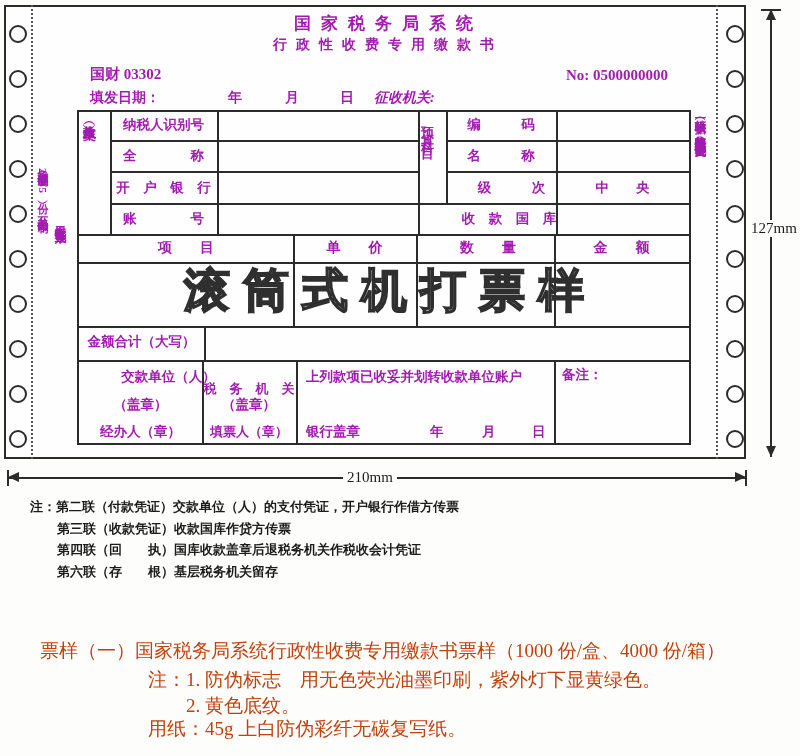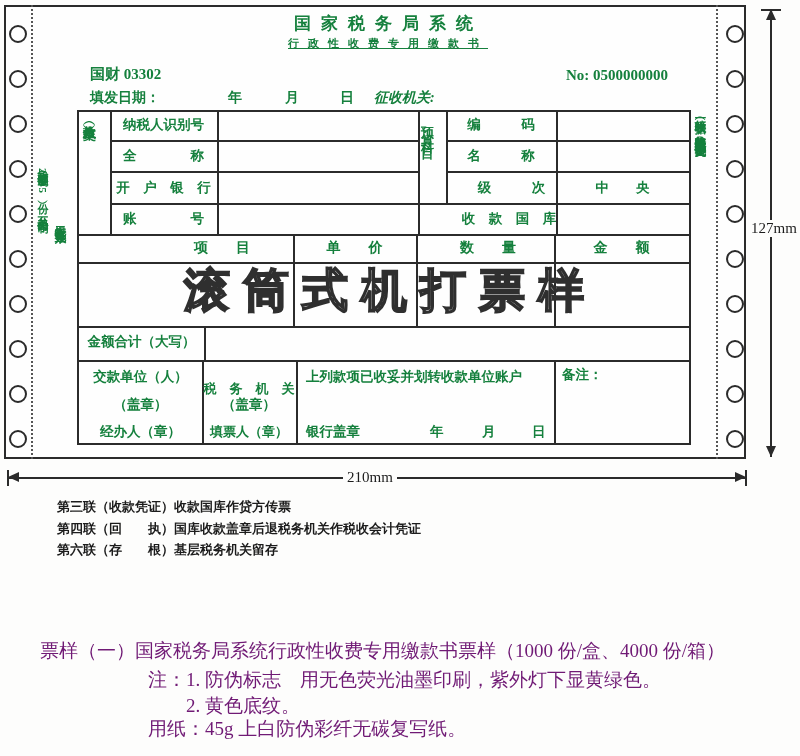--- a/index.html
+++ b/index.html
@@ -4,29 +4,29 @@
 <style>
   html,body{margin:0;padding:0;background:#fbfbf9;}
   #root{position:relative;width:800px;height:756px;background:#fdfdfc;overflow:hidden;
         font-family:"Liberation Serif","DejaVu Serif",serif;color:#1c1c1c;}
   .paper{position:absolute;left:4px;top:5px;width:742px;height:454px;background:#fefefe;
          border:2px solid #2b2b2b;box-sizing:border-box;}
   .hl{position:absolute;height:2px;background:#2b2b2b;}
   .vl{position:absolute;width:2px;background:#2b2b2b;}
   .dotted{position:absolute;width:0;border-left:2px dotted #555;}
   .hole{position:absolute;width:14px;height:14px;border:2px solid #2b2b2b;border-radius:50%;background:#fff;}
-  .lbl{position:absolute;white-space:nowrap;font-weight:700;color:#15803d;font-size:13.5px;line-height:1;}
+  .lbl{position:absolute;white-space:nowrap;font-weight:700;color:#a21caf;font-size:13.5px;line-height:1;}
   .cen{text-align:center;white-space:normal;}
   .vtext{writing-mode:vertical-rl;text-orientation:mixed;}
   .overlay{position:absolute;font-weight:700;color:#fff;
            -webkit-text-stroke:1.8px #2f2f2f;letter-spacing:13px;font-size:46px;line-height:1;}
   .dimlabel{position:absolute;background:#fdfdfc;font-size:15px;font-weight:400;padding:0 4px;line-height:1.1;}
   .arr{position:absolute;width:0;height:0;}
   .note-line{font-size:13px;font-weight:700;line-height:21.5px;white-space:nowrap;}
-  .cap{position:absolute;font-size:19px;font-weight:400;white-space:nowrap;color:#701a75;}
+  .cap{position:absolute;font-size:19px;font-weight:400;white-space:nowrap;color:#c2410c;}
 </style>
 </head>
 <body>
 
 <div id="root">
 
   <div class="paper"></div>
 
   <div class="dotted" style="left:31px;top:5px;height:454px;"></div>
   <div class="dotted" style="left:716px;top:5px;height:454px;"></div>
@@ -52,21 +52,21 @@
   <div class="hole" style="left:726px;top:340px;"></div>
   <div class="hole" style="left:726px;top:385px;"></div>
   <div class="hole" style="left:726px;top:430px;"></div>
 
   <div class="lbl vtext" style="left:37px;top:162px;height:212px;font-size:11px;letter-spacing:1px;font-weight:700;">财政部监制（2005）份　至美公司印制</div>
   <div class="lbl vtext" style="left:54px;top:216px;height:96px;font-size:11.5px;letter-spacing:1px;">无银行收讫章无效</div>
 
   <div class="lbl vtext" style="left:694px;top:111px;height:336px;font-size:11.5px;letter-spacing:0.5px;">第一联（收据）　收款银行盖章后退交款单位（人）作交费凭证</div>
 
   <div class="lbl cen" style="left:77px;top:15px;width:613px;font-size:17px;letter-spacing:10px;text-indent:10px;">国家税务局系统</div>
-  <div class="lbl cen" style="left:77px;top:38px;width:613px;font-size:11px;letter-spacing:9px;text-indent:9px;text-decoration:underline;">行政性收费专用缴款书</div>
+  <div class="lbl cen" style="left:77px;top:38px;width:613px;font-size:14px;letter-spacing:9px;text-indent:9px;">行政性收费专用缴款书</div>
   <div class="lbl" style="left:90px;top:67px;font-size:15px;font-weight:600;">国财 03302</div>
   <div class="lbl" style="left:566px;top:68px;font-size:15px;font-weight:600;">No: 0500000000</div>
   <div class="lbl" style="left:90px;top:91px;font-size:14px;">填发日期：</div>
   <div class="lbl" style="left:228px;top:91px;font-size:14px;">年</div>
   <div class="lbl" style="left:285px;top:91px;font-size:14px;">月</div>
   <div class="lbl" style="left:340px;top:91px;font-size:14px;">日</div>
   <div class="lbl" style="left:374px;top:91px;font-size:14px;font-style:italic;">征收机关:</div>
 
   <div class="hl" style="left:77px;top:110px;width:614px;"></div>
   <div class="hl" style="left:77px;top:443px;width:614px;"></div>
@@ -105,30 +105,30 @@
   <div class="lbl cen" style="left:110px;top:181px;width:107px;">开　户　银　行</div>
   <div class="lbl cen" style="left:110px;top:212px;width:107px;">账　　　　号</div>
 
   <div class="lbl vtext" style="left:421px;top:116px;height:82px;font-size:13px;letter-spacing:7px;">预算科目</div>
   <div class="lbl cen" style="left:446px;top:118px;width:110px;">编　　　码</div>
   <div class="lbl cen" style="left:446px;top:149px;width:110px;">名　　　称</div>
   <div class="lbl cen" style="left:446px;top:181px;width:131px;">级　　　次</div>
   <div class="lbl cen" style="left:556px;top:181px;width:133px;">中　　央</div>
   <div class="lbl cen" style="left:418px;top:212px;width:138px;padding-left:22px;">收　款　国　库</div>
 
-  <div class="lbl cen" style="left:79px;top:241px;width:214px;font-size:14px;padding-left:36px;">项　　目</div>
+  <div class="lbl cen" style="left:79px;top:241px;width:214px;font-size:14px;">项　　目</div>
   <div class="lbl cen" style="left:293px;top:241px;width:123px;font-size:14px;">单　　价</div>
   <div class="lbl cen" style="left:416px;top:241px;width:144px;font-size:14px;">数　　量</div>
   <div class="lbl cen" style="left:554px;top:241px;width:135px;font-size:14px;">金　　额</div>
 
   <div class="overlay cen" style="left:79px;top:268px;width:610px;text-indent:13px;">滚筒式机打票样</div>
 
   <div class="lbl cen" style="left:79px;top:335px;width:125px;">金额合计（大写）</div>
 
-  <div class="lbl cen" style="left:79px;top:370px;width:123px;">交款单位（人）</div>
+  <div class="lbl cen" style="left:79px;top:370px;width:123px;padding-left:28px;">交款单位（人）</div>
   <div class="lbl cen" style="left:79px;top:398px;width:123px;">（盖章）</div>
   <div class="lbl cen" style="left:79px;top:425px;width:123px;">经办人（章）</div>
   <div class="lbl cen" style="left:202px;top:370px;width:94px;font-size:13px;margin-top:12px;">税　务　机　关</div>
   <div class="lbl cen" style="left:202px;top:398px;width:94px;">（盖章）</div>
   <div class="lbl cen" style="left:202px;top:425px;width:94px;font-size:13px;">填票人（章）</div>
   <div class="lbl" style="left:306px;top:370px;">上列款项已收妥并划转收款单位账户</div>
   <div class="lbl" style="left:306px;top:425px;">银行盖章</div>
   <div class="lbl" style="left:430px;top:425px;">年</div>
   <div class="lbl" style="left:482px;top:425px;">月</div>
   <div class="lbl" style="left:532px;top:425px;">日</div>
@@ -141,20 +141,23 @@
   <div class="dimlabel" style="left:747px;top:220px;">127mm</div>
 
   <div class="hl" style="left:8px;top:477px;width:738px;height:1.5px;"></div>
   <div class="vl" style="left:7px;top:470px;height:16px;width:1.5px;"></div>
   <div class="vl" style="left:745px;top:470px;height:16px;width:1.5px;"></div>
   <div class="arr" style="left:8px;top:472px;border-top:5px solid transparent;border-bottom:5px solid transparent;border-right:11px solid #2b2b2b;"></div>
   <div class="arr" style="left:735px;top:472px;border-top:5px solid transparent;border-bottom:5px solid transparent;border-left:11px solid #2b2b2b;"></div>
   <div class="dimlabel" style="left:343px;top:469px;">210mm</div>
 
   <div style="position:absolute;left:30px;top:496px;">
+    <div class="note-line">
+      <span>注：</span><span>第二联（付款凭证）交款单位（人）的支付凭证，开户银行作借方传票</span>
+    </div>
     <div class="note-line" style="margin-left:27px;">第三联（收款凭证）收款国库作贷方传票</div>
     <div class="note-line" style="margin-left:27px;">第四联（回　　执）国库收款盖章后退税务机关作税收会计凭证</div>
     <div class="note-line" style="margin-left:27px;">第六联（存　　根）基层税务机关留存</div>
   </div>
 
   <div class="cap" style="left:40px;top:638px;">票样（一）国家税务局系统行政性收费专用缴款书票样（1000 份/盒、4000 份/箱）</div>
   <div class="cap" style="left:148px;top:667px;">注：1. 防伪标志　用无色荧光油墨印刷，紫外灯下显黄绿色。</div>
   <div class="cap" style="left:186px;top:693px;">2. 黄色底纹。</div>
   <div class="cap" style="left:148px;top:716px;">用纸：45g 上白防伪彩纤无碳复写纸。</div>
   <div class="cap" style="left:632px;top:753px;font-size:20px;">2005.8.23</div>

